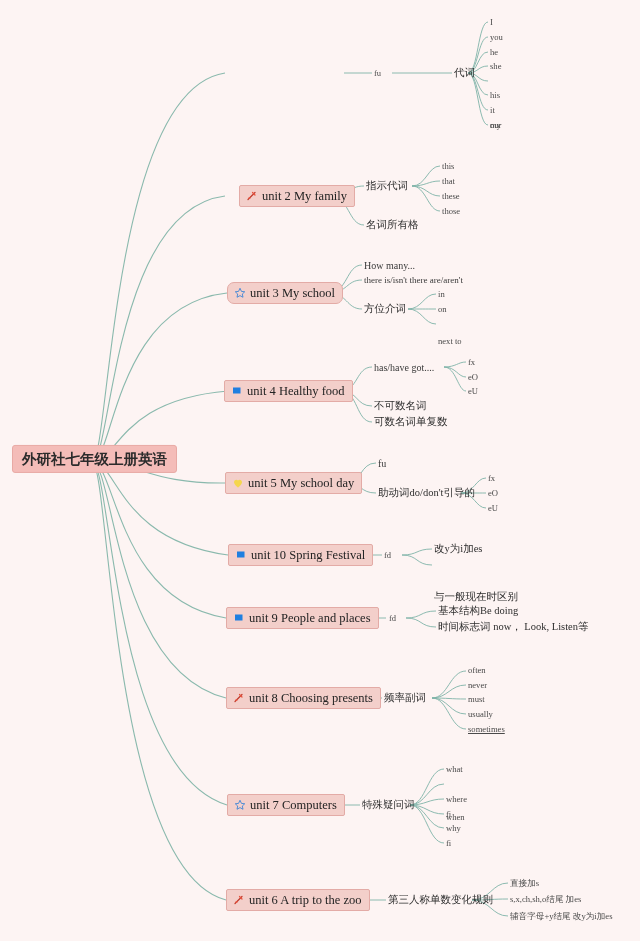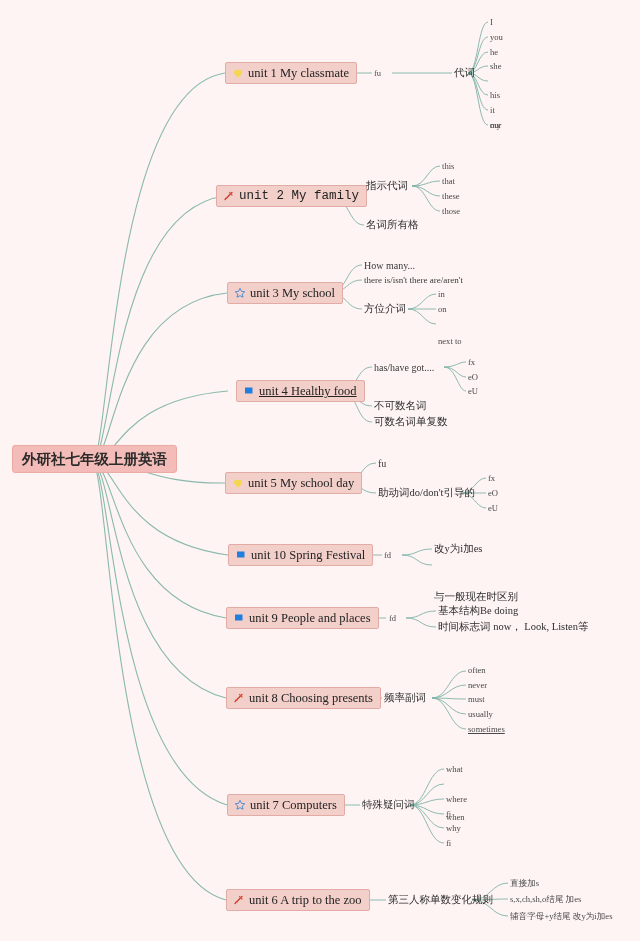--- a/index.html
+++ b/index.html
@@ -178,72 +178,64 @@
     <path class="edge" d="M352,900 L386,900"></path>
     <path class="edge" d="M472,900 C490,900 492,883 508,883"></path>
     <path class="edge" d="M472,900 C490,900 492,899 508,899"></path>
     <path class="edge" d="M472,900 C490,900 492,916 508,916"></path>
   </svg>
 
   <div class="root-node" style="left:12px; top:459px; transform:translateY(-50%);">
     <span>外研社七年级上册英语</span>
   </div>
 
-  <div class="unit-node" style="left:225px; top:62px;">
-    <span class="ico">
-      <svg viewBox="0 0 24 24" width="12" height="12">
-          <path d="M12 21s-8-5.4-8-11a4.6 4.6 0 018-3 4.6 4.6 0 018 3c0 5.6-8 11-8 11z" fill="#f5d64e"></path>
-        </svg>
-    </span>
-    <span>unit 1 My classmate</span>
-  </div>
   <div class="tiny-label" style="left:374px; top:68px;">fu</div>
   <div class="sub-node cn" style="left:454px; top:67px;">代词</div>
   <div class="leaf-node" style="left:490px; top:17px;">I</div>
   <div class="leaf-node" style="left:490px; top:32px;">you</div>
   <div class="leaf-node" style="left:490px; top:47px;">he</div>
   <div class="leaf-node" style="left:490px; top:61px;">she</div>
   <div class="leaf-node" style="left:490px; top:76px;margin-top:44px;">my</div>
   <div class="leaf-node" style="left:490px; top:90px;">his</div>
   <div class="leaf-node" style="left:490px; top:105px;">it</div>
   <div class="leaf-node" style="left:490px; top:120px;">our</div>
 
-  <div class="unit-node" style="left:216px; top:185px;font-family:Liberation Mono, monospace;">
+  <div class="unit-node" style="left:239px; top:185px;">
     <span class="ico">
       <svg viewBox="0 0 24 24" width="12" height="12">
         <path d="M4 19L18 5" stroke="#c0392b" stroke-width="2.4" stroke-linecap="round"></path>
         <path d="M13 5l5 5" stroke="#e8543f" stroke-width="2.4" stroke-linecap="round"></path>
         <circle cx="7" cy="16" r="2" fill="#e8543f"></circle>
       </svg>
     </span>
     <span>unit 2 My family</span>
   </div>
   <div class="sub-node cn" style="left:366px; top:180px;">指示代词</div>
   <div class="sub-node cn" style="left:366px; top:219px;">名词所有格</div>
   <div class="leaf-node" style="left:442px; top:161px;">this</div>
   <div class="leaf-node" style="left:442px; top:176px;">that</div>
   <div class="leaf-node" style="left:442px; top:191px;">these</div>
   <div class="leaf-node" style="left:442px; top:206px;">those</div>
 
-  <div class="unit-node" style="left:227px; top:282px;">
+  <div class="unit-node" style="left:227px; top:282px;border-radius:7px;">
     <span class="ico">
       <svg viewBox="0 0 24 24" width="12" height="12">
           <path d="M12 2.5l2.9 6.3 6.6.7-4.9 4.5 1.4 6.5L12 17.2l-6 3.3 1.4-6.5-4.9-4.5 6.6-.7z" fill="none" stroke="#3f86d6" stroke-width="1.8"></path>
         </svg>
     </span>
     <span>unit 3 My school</span>
   </div>
   <div class="sub-node" style="left:364px; top:260px;">How many...</div>
   <div class="sub-node" style="left:364px; top:275px; font-size:9px;">there is/isn't there are/aren't</div>
   <div class="sub-node cn" style="left:364px; top:303px;">方位介词</div>
   <div class="leaf-node" style="left:438px; top:289px;">in</div>
   <div class="leaf-node" style="left:438px; top:304px;">on</div>
   <div class="leaf-node" style="left:438px; top:336px;">next to</div>
 
-  <div class="unit-node" style="left:236px; top:380px;text-decoration:underline;">
+  <div class="unit-node" style="left:224px; top:380px;">
     <span class="ico">
       <svg viewBox="0 0 24 24" width="12" height="12">
           <rect x="4" y="5" width="15" height="12" fill="#1f7fe0"></rect>
         </svg>
     </span>
     <span>unit 4 Healthy food</span>
   </div>
   <div class="sub-node" style="left:374px; top:362px;">has/have got....</div>
   <div class="sub-node cn" style="left:374px; top:400px;">不可数名词</div>
   <div class="sub-node cn" style="left:374px; top:416px;">可数名词单复数</div>

